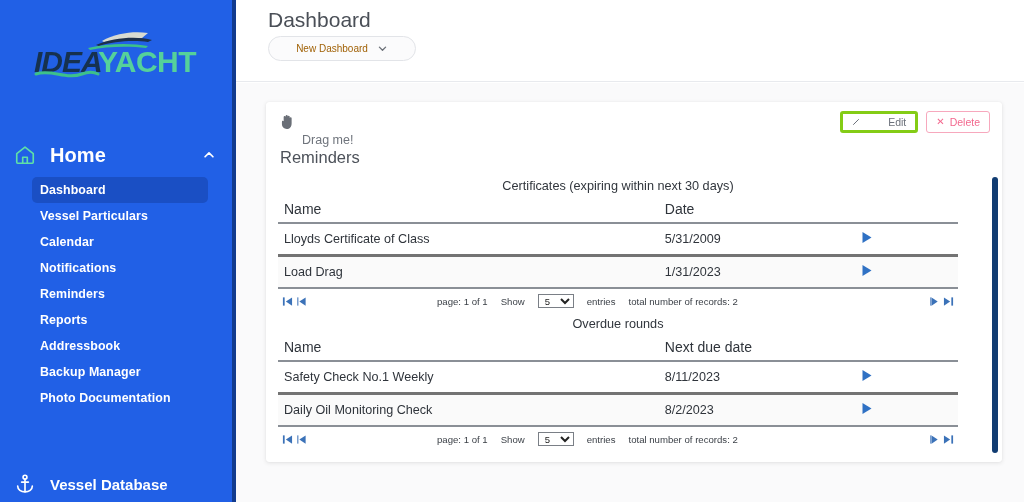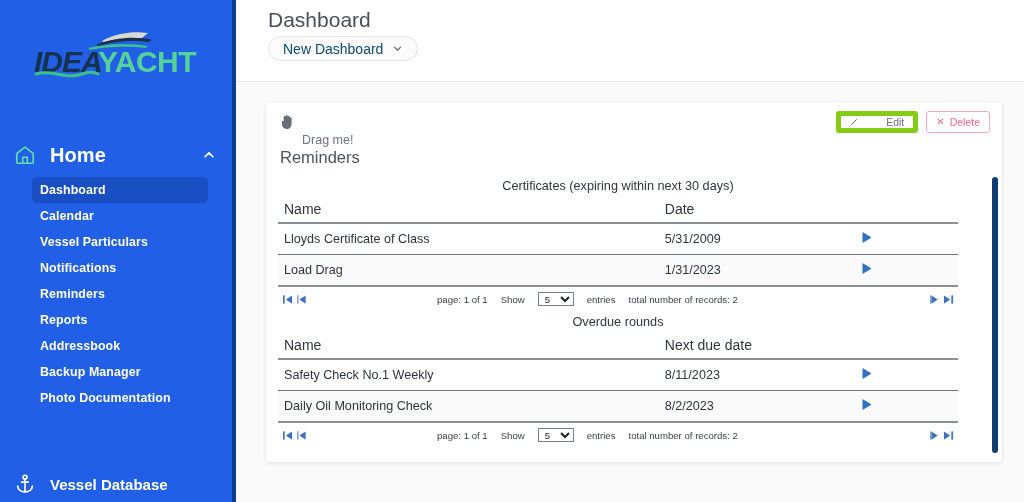--- a/index.html
+++ b/index.html
@@ -76,21 +76,21 @@
     font-size: 21px; color: #4a4f57; font-weight: normal;
   }
   #dash-select {
     position: absolute; left: 32px; top: 36px;
     height: 25px; min-width: 148px;
     border: 1px solid #e2e4e8; border-radius: 13px;
     background: #fbfbfc;
     display: flex; align-items: center; justify-content: center;
     gap: 9px; padding: 0 14px; cursor: pointer;
   }
-  #dash-select .sel-label { font-size: 14px; color: #0c4a6e; }
+  #dash-select .sel-label { font-size: 10px; color: #a16207; }
   #dash-select .sel-chev { width: 11px; height: 11px; }
 
   #content-area {
     position: absolute; left: 0; top: 83px; width: 788px; height: 419px;
     background: #fafafb;
   }
 
   
   #widget {
     position: absolute; left: 30px; top: 19px;
@@ -106,21 +106,21 @@
   }
   .dragme { display: flex; align-items: center; gap: 8px; cursor: move; }
   .dragme .hand-icon { width: 14px; height: 16px; display: block; }
   .dragme .dragme-label { font-size: 12.5px; color: #6f747c; margin-top: 36px; }
   .topbar-actions { margin-left: auto; display: flex; gap: 8px; }
   .btn {
     height: 22px; display: flex; align-items: center; gap: 5px;
     padding: 0 9px; border-radius: 3px; font-size: 10.5px;
     cursor: pointer; background: #ffffff; white-space: nowrap;
   }
-  .btn-edit { border: 5px solid #84cc16; color: #6c717a; gap: 28px; }
+  .btn-edit { border: 3px solid #84cc16; color: #6c717a; gap: 28px; }
   .btn-edit .ico { width: 8px; height: 8px; }
   .btn-delete { border: 1px solid #f7a8bd; color: #f3688e; }
   .btn-delete .ico-x { font-size: 10px; line-height: 1; color: #f3688e; }
 
   .widget-title {
     padding: 6px 0 8px 14px; font-size: 16.5px;
     color: #4d525a; font-weight: normal;
   }
 
   .widget-scroll {
@@ -142,21 +142,21 @@
     width: calc(100% - 28px); border-collapse: collapse;
     table-layout: fixed;
   }
   table.grid th {
     text-align: left; font-size: 14px; font-weight: normal;
     color: #2f343b; padding: 2px 6px 5px 6px;
     border-bottom: 2px solid #8a8f96;
   }
   table.grid td {
     font-size: 12.6px; color: #2f343b;
-    padding: 7px 6px; border-bottom: 1px solid #737373;
+    padding: 7px 6px; border-bottom: 3px solid #737373;
   }
   table.grid tr.alt td { background: #fafafa; }
   table.grid tr:last-child td { border-bottom: 2px solid #8a8f96; }
   .col-name  { width: 56%; }
   .col-date  { width: 28%; }
   .col-act   { width: 16%; }
   .play-cell { text-align: left; padding-left: 12px !important; }
   .play-icon { display: inline-block; width: 12px; height: 13px; cursor: pointer; }
 
   
@@ -203,22 +203,22 @@
         <path d="M9.5 21 V14.5 h5 V21"></path>
       </svg>
       <span class="home-label">Home</span>
       <svg class="chev" viewBox="0 0 16 16" fill="none" stroke="#ffffff" stroke-width="1.9" stroke-linecap="round" stroke-linejoin="round">
         <path d="M3.5 10 L8 5.5 L12.5 10"></path>
       </svg>
     </div>
 
     <div class="submenu">
       <a class="sub-item active">Dashboard</a>
+      <a class="sub-item">Vessel Particulars</a>
       <a class="sub-item">Calendar</a>
-      <a class="sub-item">Vessel Particulars</a>
       <a class="sub-item">Notifications</a>
       <a class="sub-item">Reminders</a>
       <a class="sub-item">Reports</a>
       <a class="sub-item">Addressbook</a>
       <a class="sub-item">Backup Manager</a>
       <a class="sub-item">Photo Documentation</a>
     </div>
 
     <div class="nav-vessel">
       <svg class="anchor-icon" viewBox="0 0 24 24" fill="none" stroke="#ffffff" stroke-width="1.8" stroke-linecap="round" stroke-linejoin="round">

